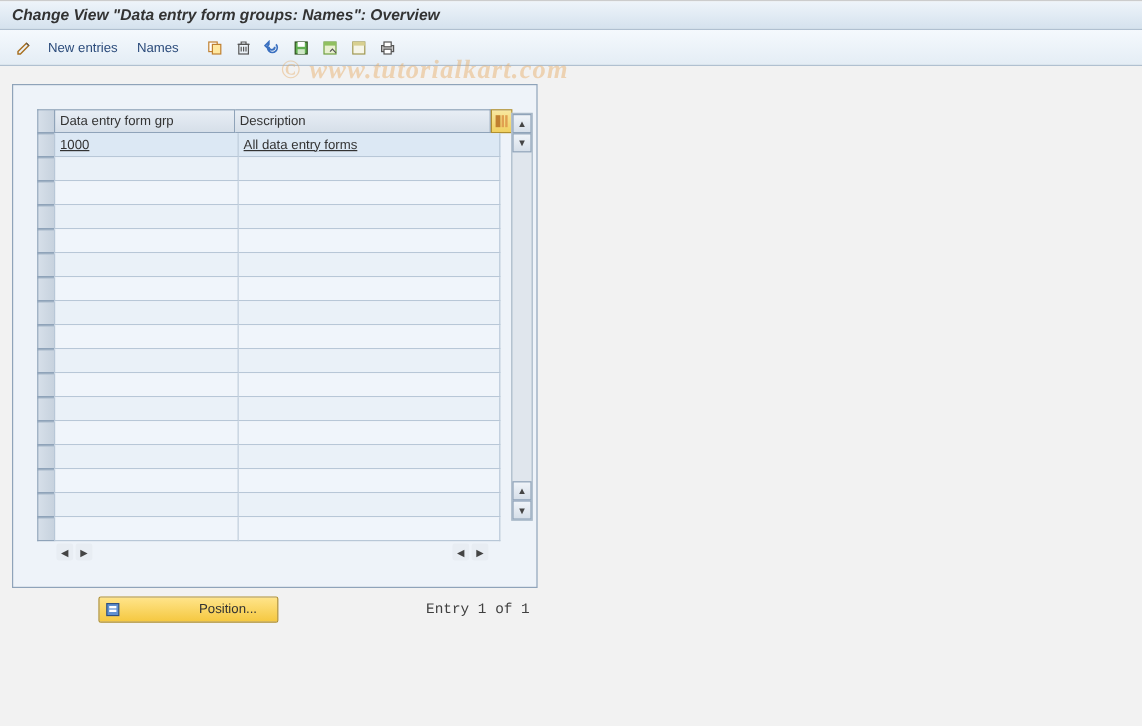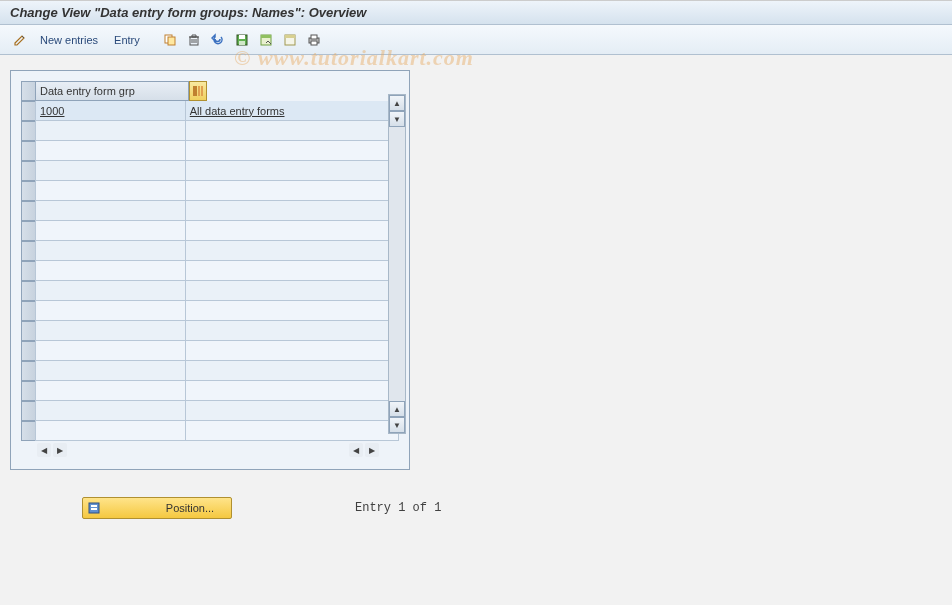--- a/index.html
+++ b/index.html
@@ -55,24 +55,24 @@
     .toolbar .sep { width: 6px; }
 
     .content {
       background: #f2f2f2;
       padding: 15px 10px;
       height: calc(100% - 54px);
       position: relative;
     }
 
     .table-container {
-      width: 400px;
+      width: 438px;
       border: 1px solid #8fa3b9;
       background: #eef3f9;
-      padding: 10px;
+      padding: 20px;
       position: relative;
     }
     .table-header-row, .table-data-row {
       display: flex;
       height: 20px;
     }
     .row-selector {
       width: 14px;
       height: 20px;
       background: linear-gradient(to right, #d6dfe9, #c7d2de);
@@ -231,21 +231,21 @@
 </div>
 
 <div class="toolbar">
   <span class="tb-icon">
     <svg width="14" height="14" viewBox="0 0 14 14">
         <path d="M2 10 L9 3 L11 5 L4 12 L2 12 Z" fill="none" stroke="#a87020" stroke-width="1.2"></path>
         <path d="M9 3 L11 5" stroke="#555" stroke-width="1"></path>
       </svg>
   </span>
   <span class="tb-text">New entries</span>
-  <span class="tb-text">Entry</span>
+  <span class="tb-text">Names</span>
   <span class="sep"></span>
   <span class="tb-icon">
     <svg width="14" height="14" viewBox="0 0 14 14">
         <rect x="2" y="2" width="7" height="8" fill="#fff" stroke="#c08030"></rect>
         <rect x="5" y="4" width="7" height="8" fill="#ffe8a0" stroke="#c08030"></rect>
       </svg>
   </span>
   <span class="tb-icon">
     <svg width="14" height="14" viewBox="0 0 14 14">
         <rect x="3" y="4" width="8" height="8" fill="none" stroke="#555"></rect>
@@ -285,20 +285,21 @@
       </svg>
   </span>
 </div>
 
 <div class="content">
 
   <div class="table-container">
     <div class="table-header-row">
       <div class="row-selector"></div>
       <div class="col-header col1">Data entry form grp</div>
+      <div class="col-header col2">Description</div>
       <div class="corner-settings">
         <svg width="12" height="12" viewBox="0 0 12 12">
             <rect x="1" y="1" width="4" height="10" fill="#c08030"></rect>
             <rect x="6" y="1" width="2" height="10" fill="#e0a050"></rect>
             <rect x="9" y="1" width="2" height="10" fill="#e0a050"></rect>
           </svg>
       </div>
     </div>
 
     <div id="table-body">

